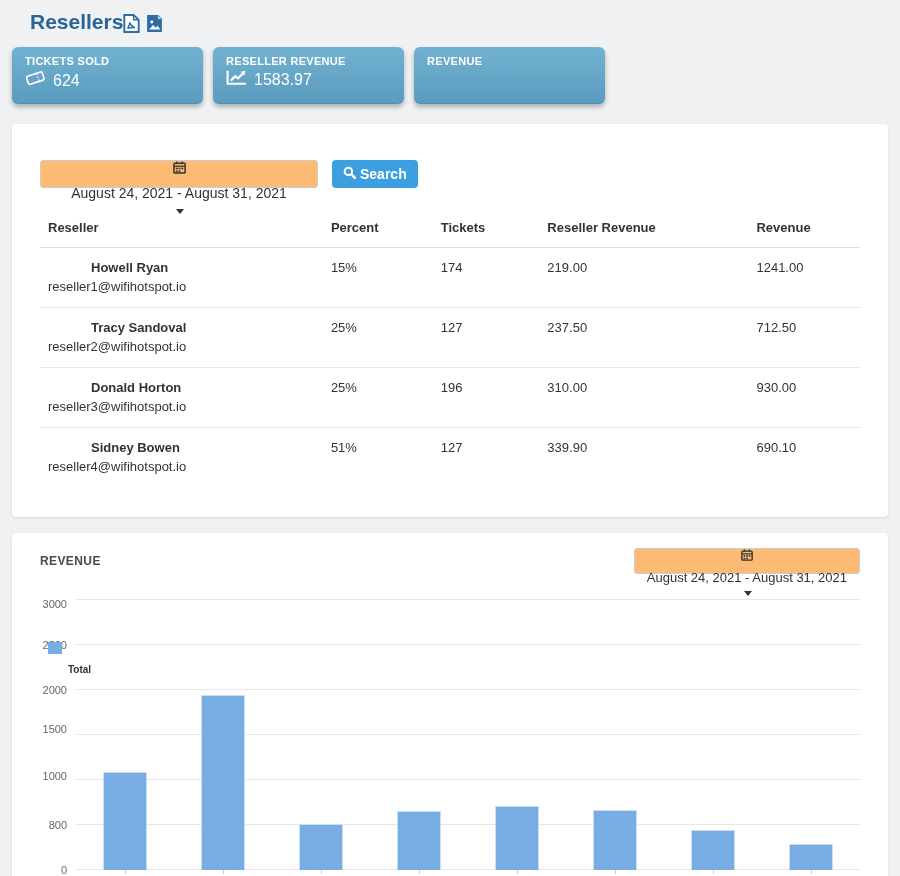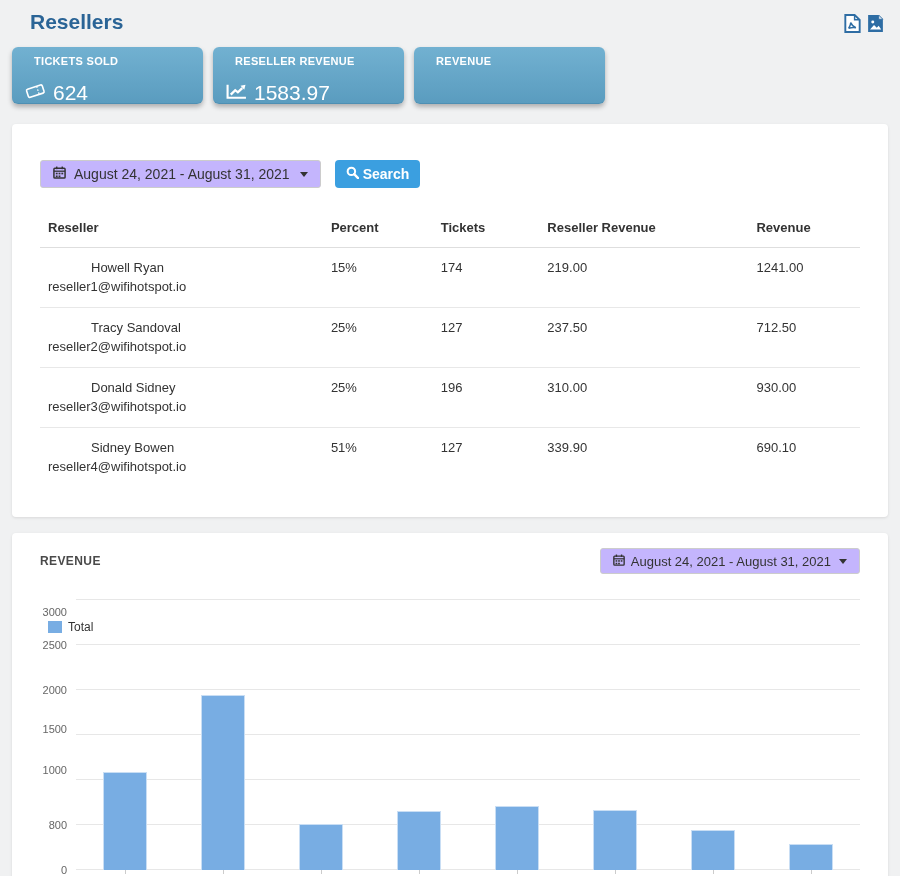--- a/index.html
+++ b/index.html
@@ -6,86 +6,86 @@
   html,body { width:900px; height:876px; }
   body {
     background:#f0f1f2;
     font-family:"Liberation Sans", sans-serif;
     color:#333;
     overflow:hidden;
   }
   .page { padding:8px 12px 0 12px; }
 
   
-  .header-row { display:flex; justify-content:space-between; align-items:flex-start; padding:2px 4px 0 18px; }
+  .header-row { display:flex; align-items:flex-start; padding:2px 4px 0 18px; }
   .page-title { font-size:21px; font-weight:bold; color:#2a6496; }
   .export-icons { display:flex; gap:6px; margin-top:4px; }
   .export-icons span { cursor:pointer; display:inline-flex; }
 
   
   .cards { display:flex; gap:10px; margin-top:13px; }
   .card {
     width:191px; height:57px; border-radius:6px;
     background:linear-gradient(#72b1d1,#5a9cbf);
     border-bottom:1px solid #4e8fb3;
     box-shadow:0 3px 5px rgba(0,0,0,0.28);
     padding:8px 13px; color:#fff;
   }
-  .card-label { font-size:11px; font-weight:bold; letter-spacing:.3px;margin-left:9px; }
-  .card-value { display:flex; align-items:center; gap:7px; margin-top:14px; font-size:21px; }
+  .card-label { font-size:11px; font-weight:bold; letter-spacing:.3px; }
+  .card-value { display:flex; align-items:center; gap:7px; margin-top:3px; font-size:16px; }
 
   
   .panel {
     background:#fff; border-radius:4px;
     box-shadow:0 1px 3px rgba(0,0,0,0.10);
     margin-top:20px;
   }
   .panel.table-panel { padding:36px 28px 30px 28px; }
   .panel.chart-panel { margin-top:16px; padding:15px 28px 16px 28px; }
 
   
   .filter-row { display:flex; gap:14px; }
   .date-input {
     display:flex; align-items:center; gap:8px;
     height:28px; padding:0 12px; min-width:278px;
-    background:#c4b5fd; border:1px solid #ccc; border-radius:3px;
-    font-family:inherit; font-size:14px; color:#333; cursor:pointer; text-align:left;
+    background:#fdba74; border:1px solid #ccc; border-radius:3px;
+    font-family:inherit; font-size:14px; color:#333; cursor:pointer; text-align:left;flex-direction:column;
   }
   .date-input.small { min-width:0; height:26px; font-size:13px; gap:6px; }
   .caret { width:0; height:0; border-left:4px solid transparent; border-right:4px solid transparent; border-top:5px solid #333; margin-left:2px; }
   .search-btn {
     display:flex; align-items:center; gap:4px;
     height:28px; padding:0 11px;
     background:#3b9fe0; color:#fff; border:none; border-radius:4px;
     font-family:inherit; font-size:14px; font-weight:bold; cursor:pointer;
   }
 
   
   table { width:100%; border-collapse:collapse; margin-top:22px; }
   th { text-align:left; font-size:13px; font-weight:bold; color:#333; padding:10px 8px 12px 8px; border-bottom:1px solid #dedede; }
   td { font-size:13px; color:#333; padding:12px 8px 13px 8px; border-bottom:1px solid #e8e8e8; vertical-align:top; }
   tr:last-child td { border-bottom:none; }
-  td .r-name { font-weight:normal;padding-left:43px; }
+  td .r-name { font-weight:bold;padding-left:43px; }
   td .r-email { margin-top:4px; }
   col.c-reseller{width:34.5%} col.c-percent{width:13.4%} col.c-tickets{width:13%} col.c-rrev{width:25.5%} col.c-rev{width:13.6%}
 
   
   .chart-header { display:flex; justify-content:space-between; align-items:center; }
   .chart-title { font-size:12px; font-weight:bold; color:#4a4a4a; letter-spacing:.4px; }
 
   .chart { margin-top:26px; }
   .plot { position:relative; margin-left:36px; height:270px; }
   .gridline { position:absolute; left:0; right:0; height:0; border-top:1px solid #e7e7e7; }
   .ylab { position:absolute; right:calc(100% + 9px); font-size:11px; color:#666; white-space:nowrap; }
   .bars { position:absolute; inset:0; display:flex; }
   .slot { flex:1; display:flex; align-items:flex-end; justify-content:center; }
   .bar { width:44px; border:1px solid rgba(255,255,255,0.6); border-bottom:none; cursor:pointer; }
   .legend { position:absolute; left:-28px; top:20px; display:flex; align-items:center; gap:6px; cursor:pointer; z-index:2; }
   .legend .swatch { width:14px; height:12px; display:inline-block; }
-  .legend .legend-label { font-size:12px; font-weight:normal; color:#333; }
+  .legend .legend-label { font-size:10px; font-weight:bold; color:#333;margin-top:44px; }
 
   .x-axis { margin-left:36px; display:flex; }
   .x-slot { flex:1; text-align:center; }
   .x-tick { width:1px; height:4px; background:#ccc; margin:0 auto; }
 </style>
 </head>
 <body>
 
 <div class="page">
 
@@ -208,21 +208,21 @@
               <div class="r-name">Tracy Sandoval</div>
               <div class="r-email">reseller2@wifihotspot.io</div>
             </td>
             <td>25%</td>
             <td>127</td>
             <td>237.50</td>
             <td>712.50</td>
           </tr>
           <tr>
             <td>
-              <div class="r-name">Donald Sidney</div>
+              <div class="r-name">Donald Horton</div>
               <div class="r-email">reseller3@wifihotspot.io</div>
             </td>
             <td>25%</td>
             <td>196</td>
             <td>310.00</td>
             <td>930.00</td>
           </tr>
           <tr>
             <td>
               <div class="r-name">Sidney Bowen</div>
@@ -265,29 +265,29 @@
       <div class="plot">
         <div class="legend">
           <span class="swatch" style="background: rgb(120, 173, 227);"></span>
           <span class="legend-label">Total</span>
         </div>
       <div class="gridline" style="bottom: 0px;"></div>
           <div class="ylab" style="bottom: -6px;">0</div>
           <div class="gridline" style="bottom: 45px;"></div>
           <div class="ylab" style="bottom: 39px;">800</div>
           <div class="gridline" style="bottom: 90px;"></div>
-          <div class="ylab" style="bottom: 94px;">1000</div>
+          <div class="ylab" style="bottom: 88px;">1000</div>
           <div class="gridline" style="bottom: 135px;"></div>
           <div class="ylab" style="bottom: 135px;">1500</div>
           <div class="gridline" style="bottom: 180px;"></div>
           <div class="ylab" style="bottom: 174px;">2000</div>
           <div class="gridline" style="bottom: 225px;"></div>
           <div class="ylab" style="bottom: 219px;">2500</div>
           <div class="gridline" style="bottom: 270px;"></div>
-          <div class="ylab" style="bottom: 252px;">3000</div>
+          <div class="ylab" style="bottom: 260px;">3000</div>
           <div class="bars">
             <div class="slot">
               <div class="bar" style="height: 98.1px; background: rgb(120, 173, 227);"></div>
             </div>
             <div class="slot">
               <div class="bar" style="height: 174.6px; background: rgb(120, 173, 227);"></div>
             </div>
             <div class="slot">
               <div class="bar" style="height: 45.9px; background: rgb(120, 173, 227);"></div>
             </div>

